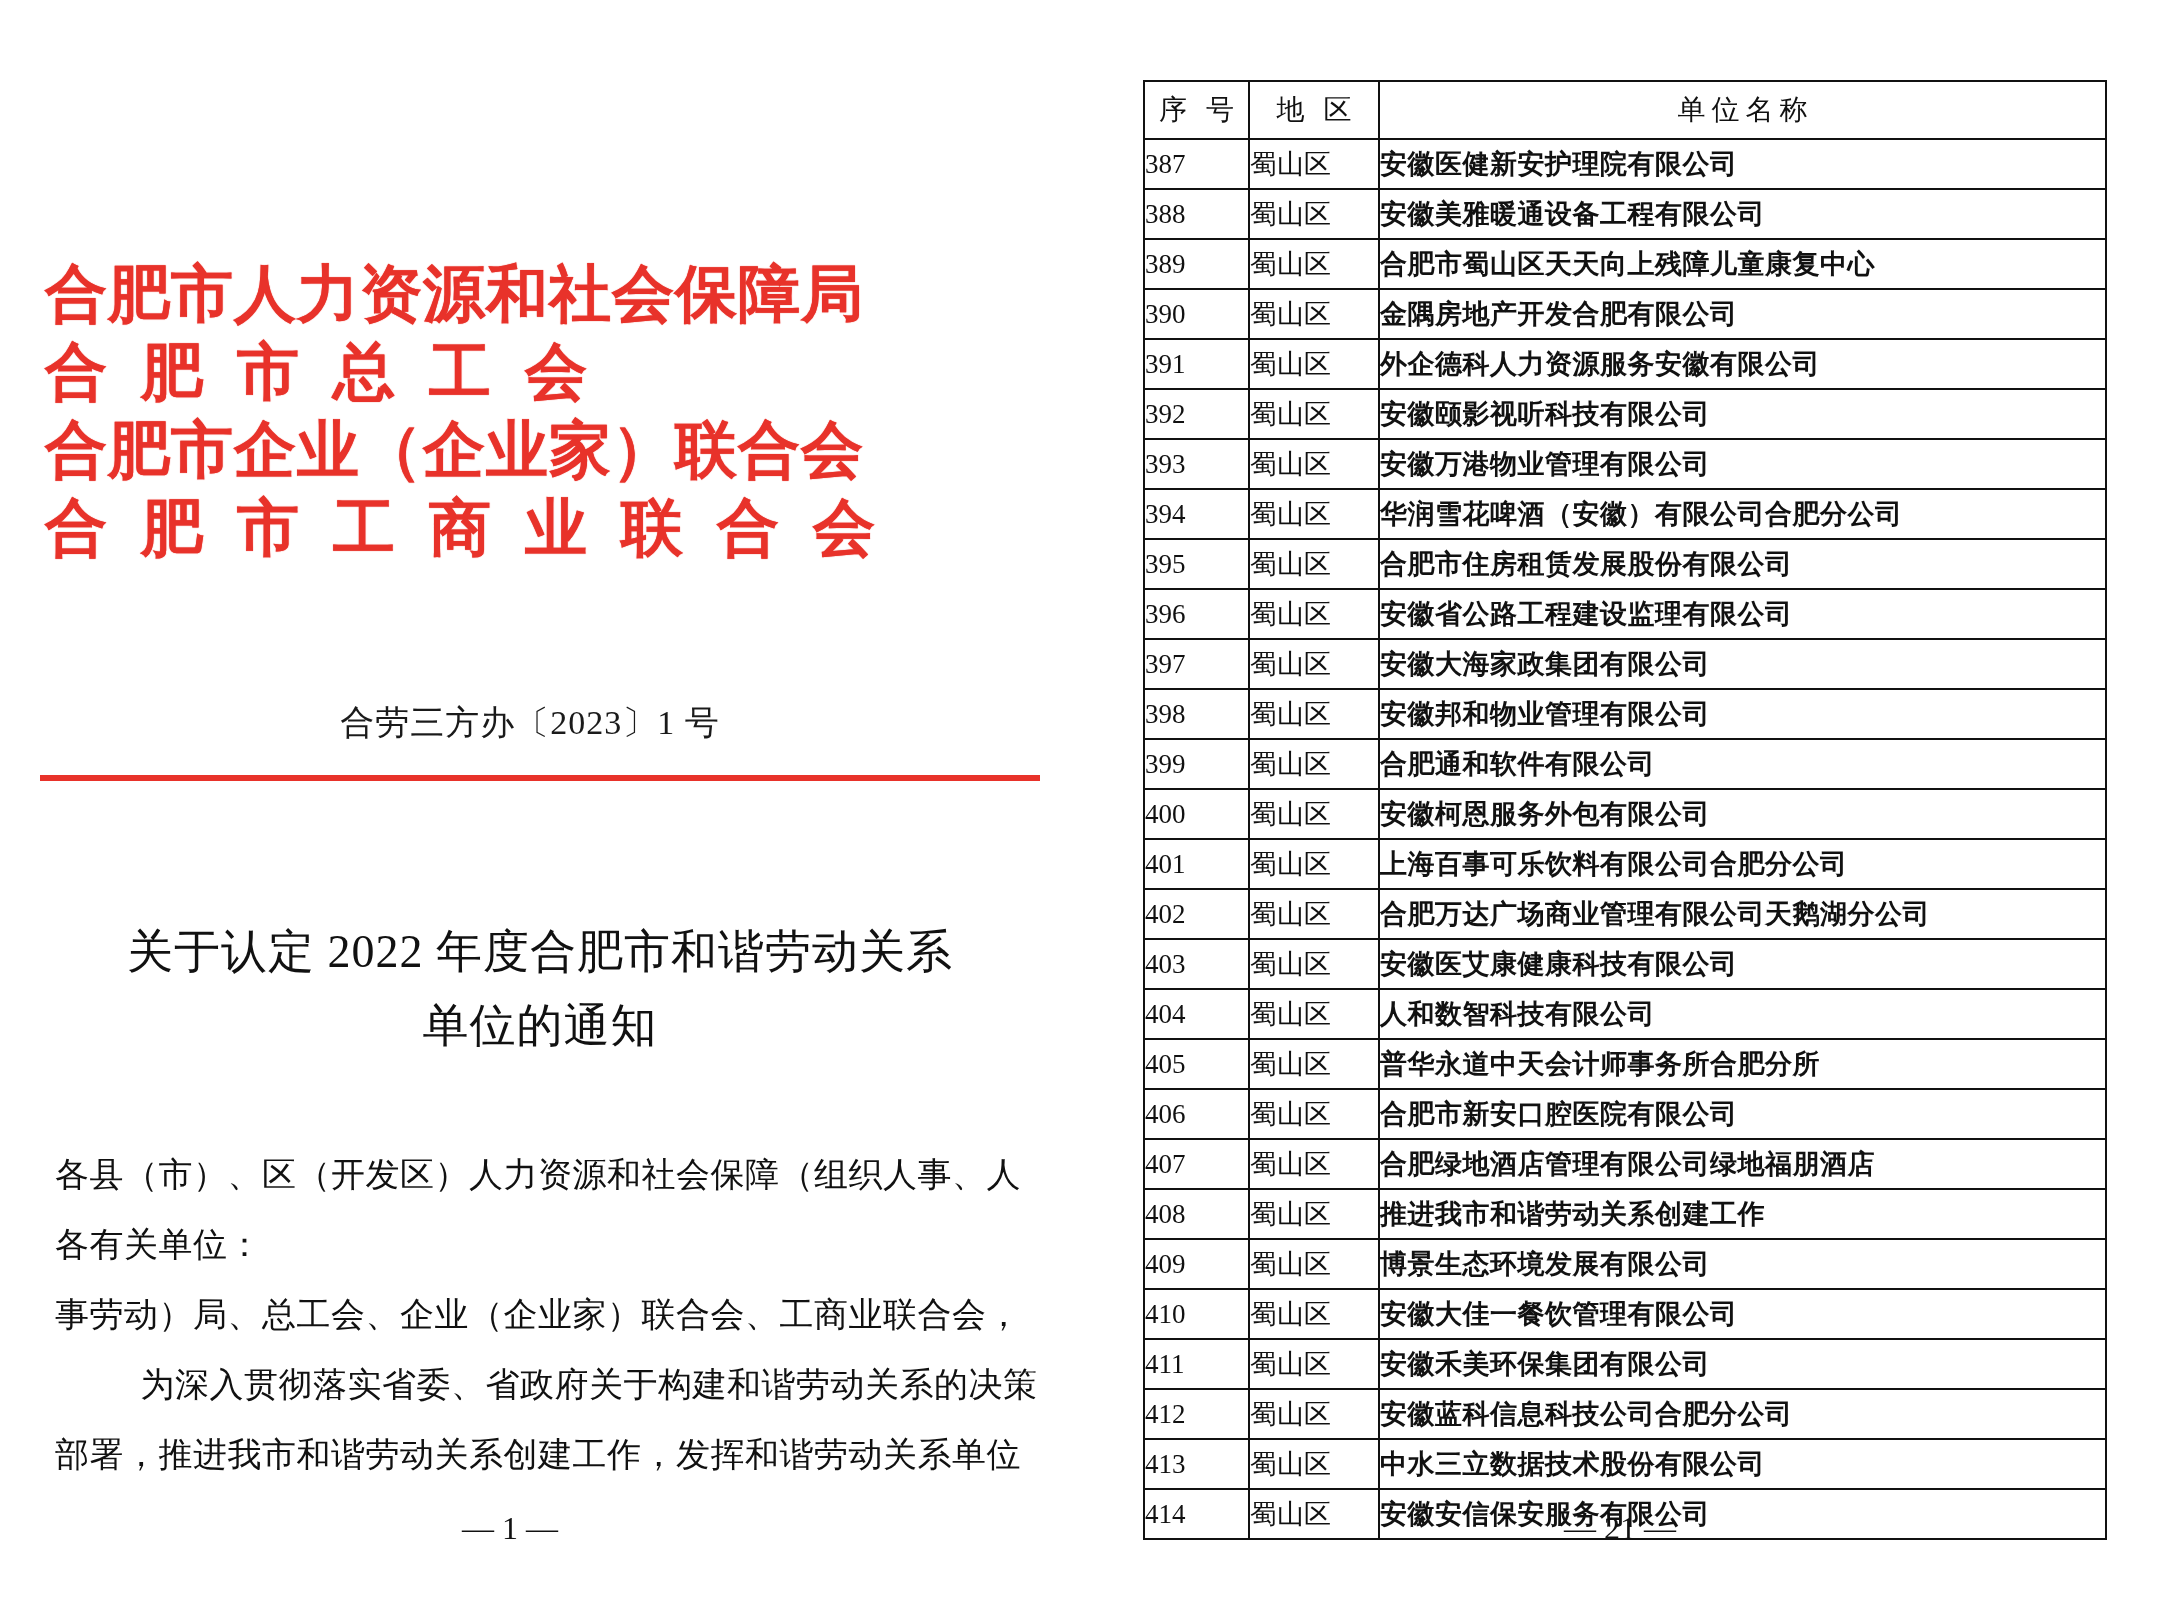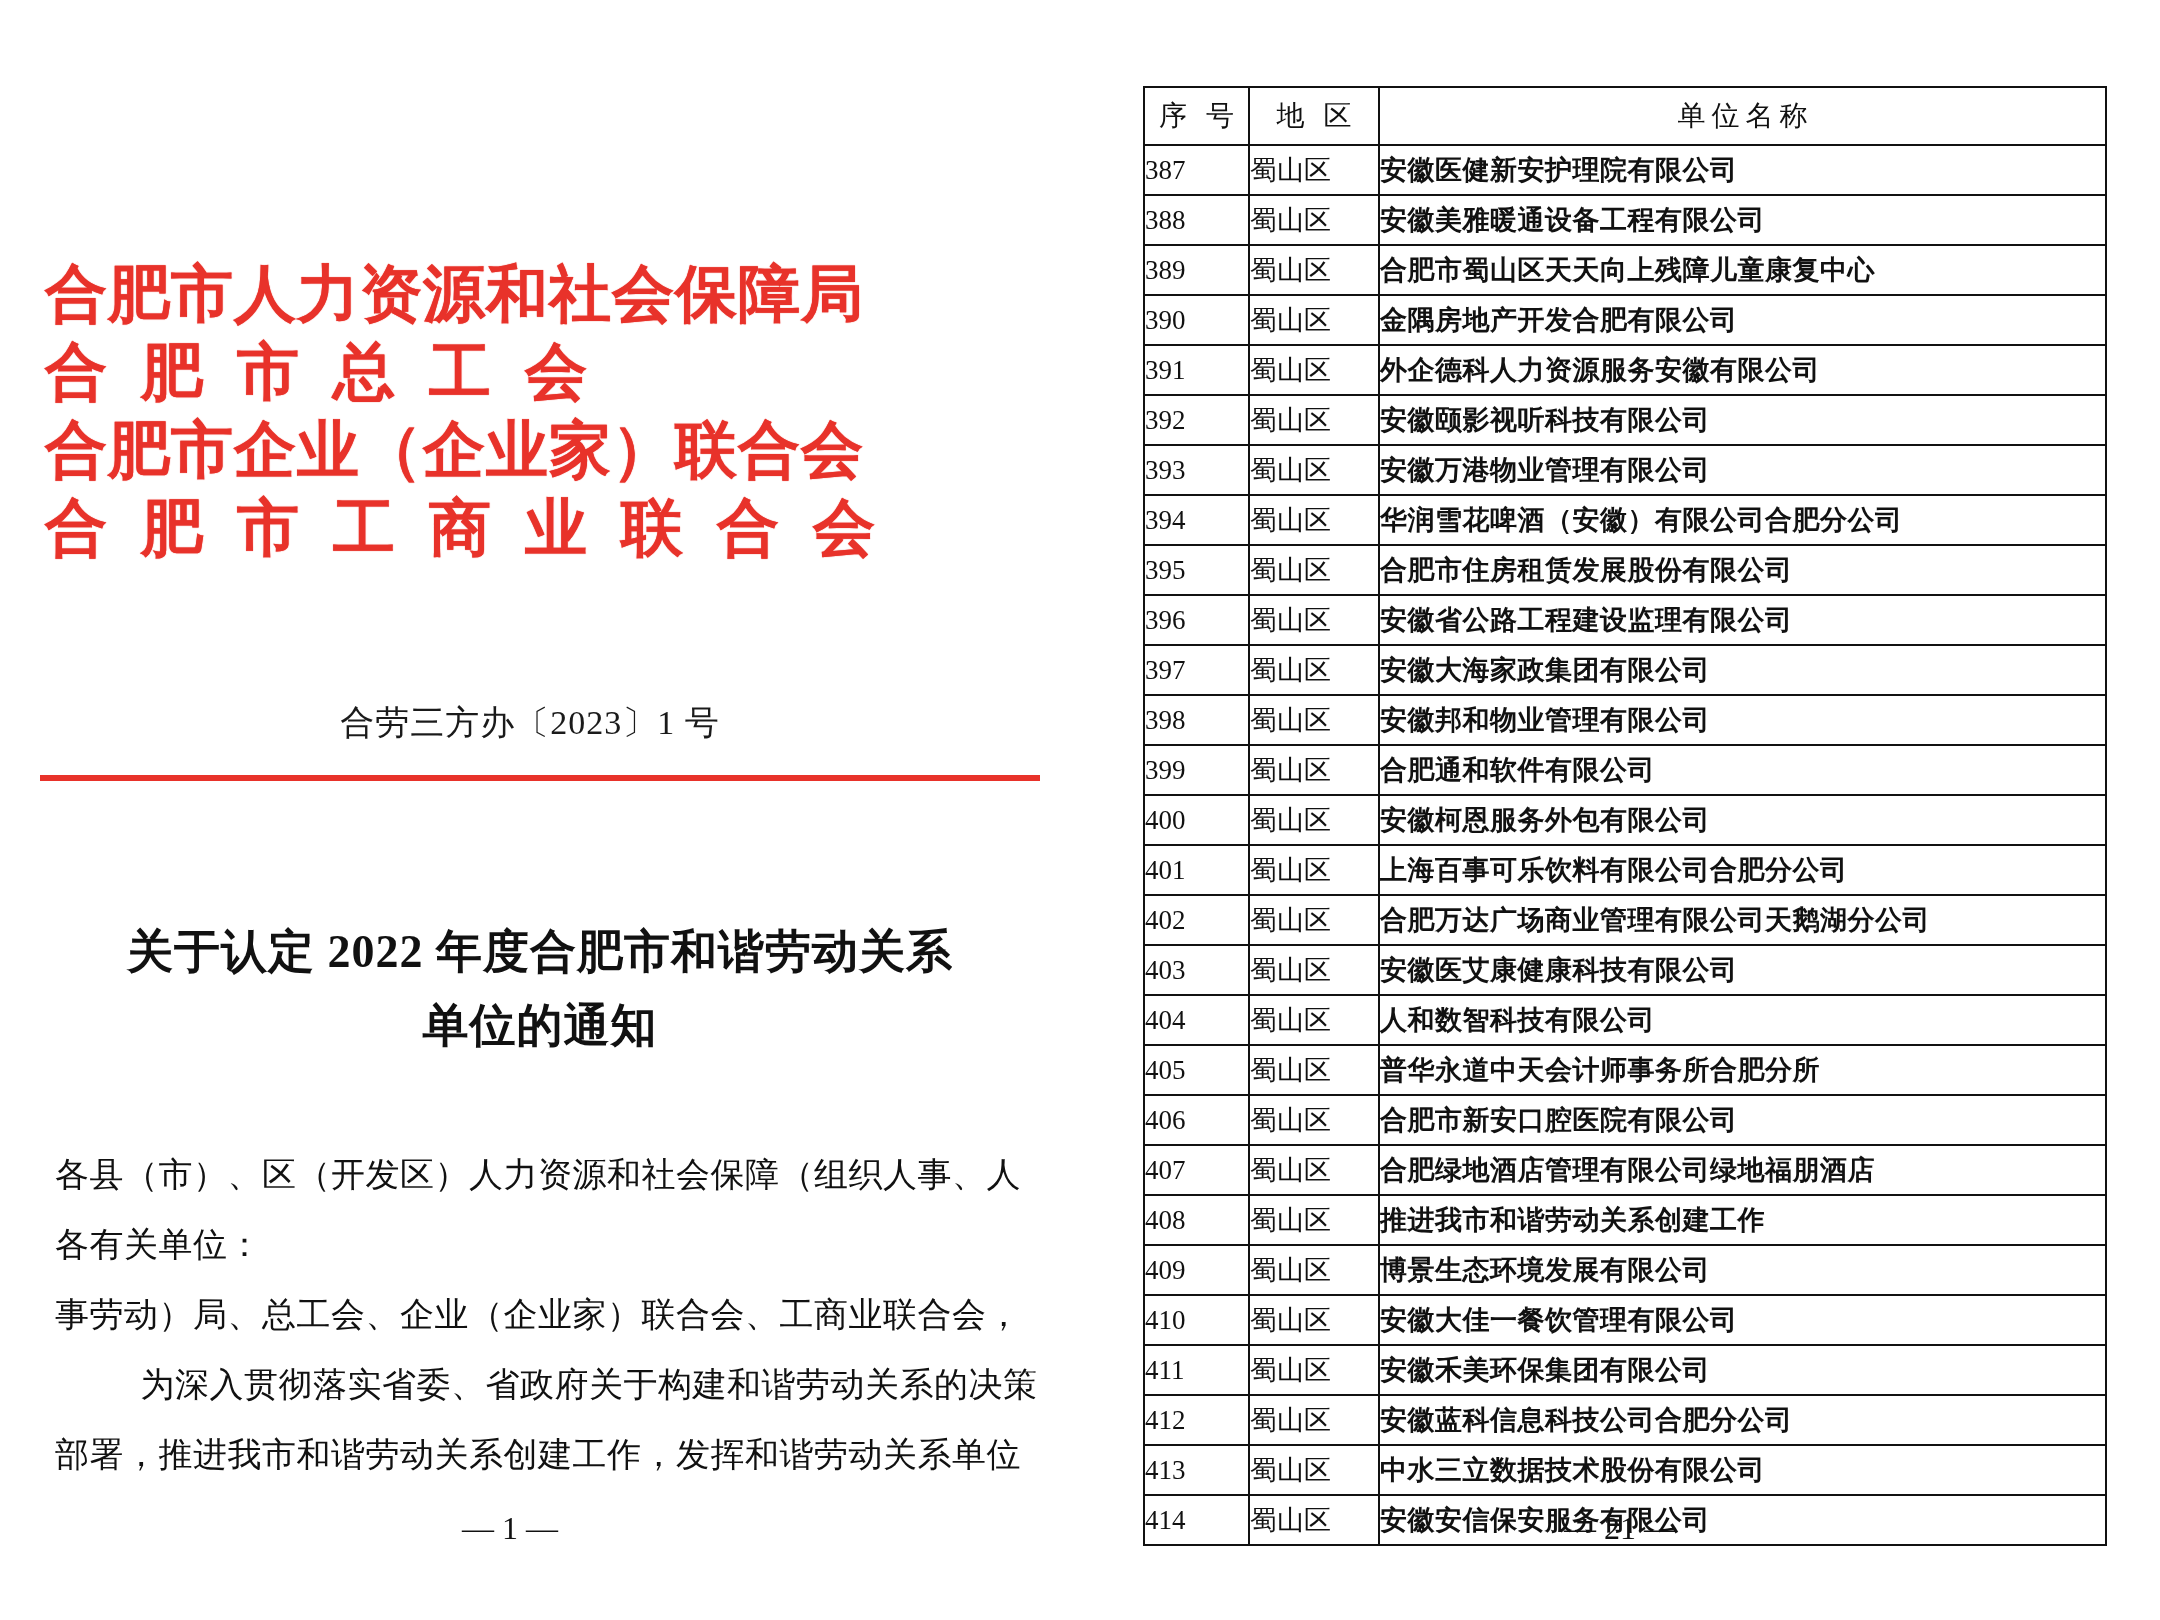--- a/index.html
+++ b/index.html
@@ -82,21 +82,21 @@
     height: 6px;
     background: #e8322a;
   }
   .doc-title {
     position: absolute;
     left: 60px;
     top: 915px;
     width: 960px;
     text-align: center;
     font-size: 46px;
-    font-weight: bold;
+    font-weight: normal;
     line-height: 74px;
     color: #111;
     letter-spacing: 1px;
   }
   .doc-body {
     position: absolute;
     left: 55px;
     top: 1140px;
     width: 1000px;
     font-size: 34px;
@@ -120,21 +120,21 @@
   .right-page {
     position: absolute;
     left: 1120px;
     top: 0;
     width: 1040px;
     height: 1620px;
   }
   table.listing {
     position: absolute;
     left: 23px;
-    top: 86px;
+    top: 80px;
     border-collapse: collapse;
     width: 962px;
     table-layout: fixed;
   }
   table.listing th, table.listing td {
     border: 2px solid #111;
     height: 48px;
     font-size: 27px;
     color: #111;
     padding: 0;

